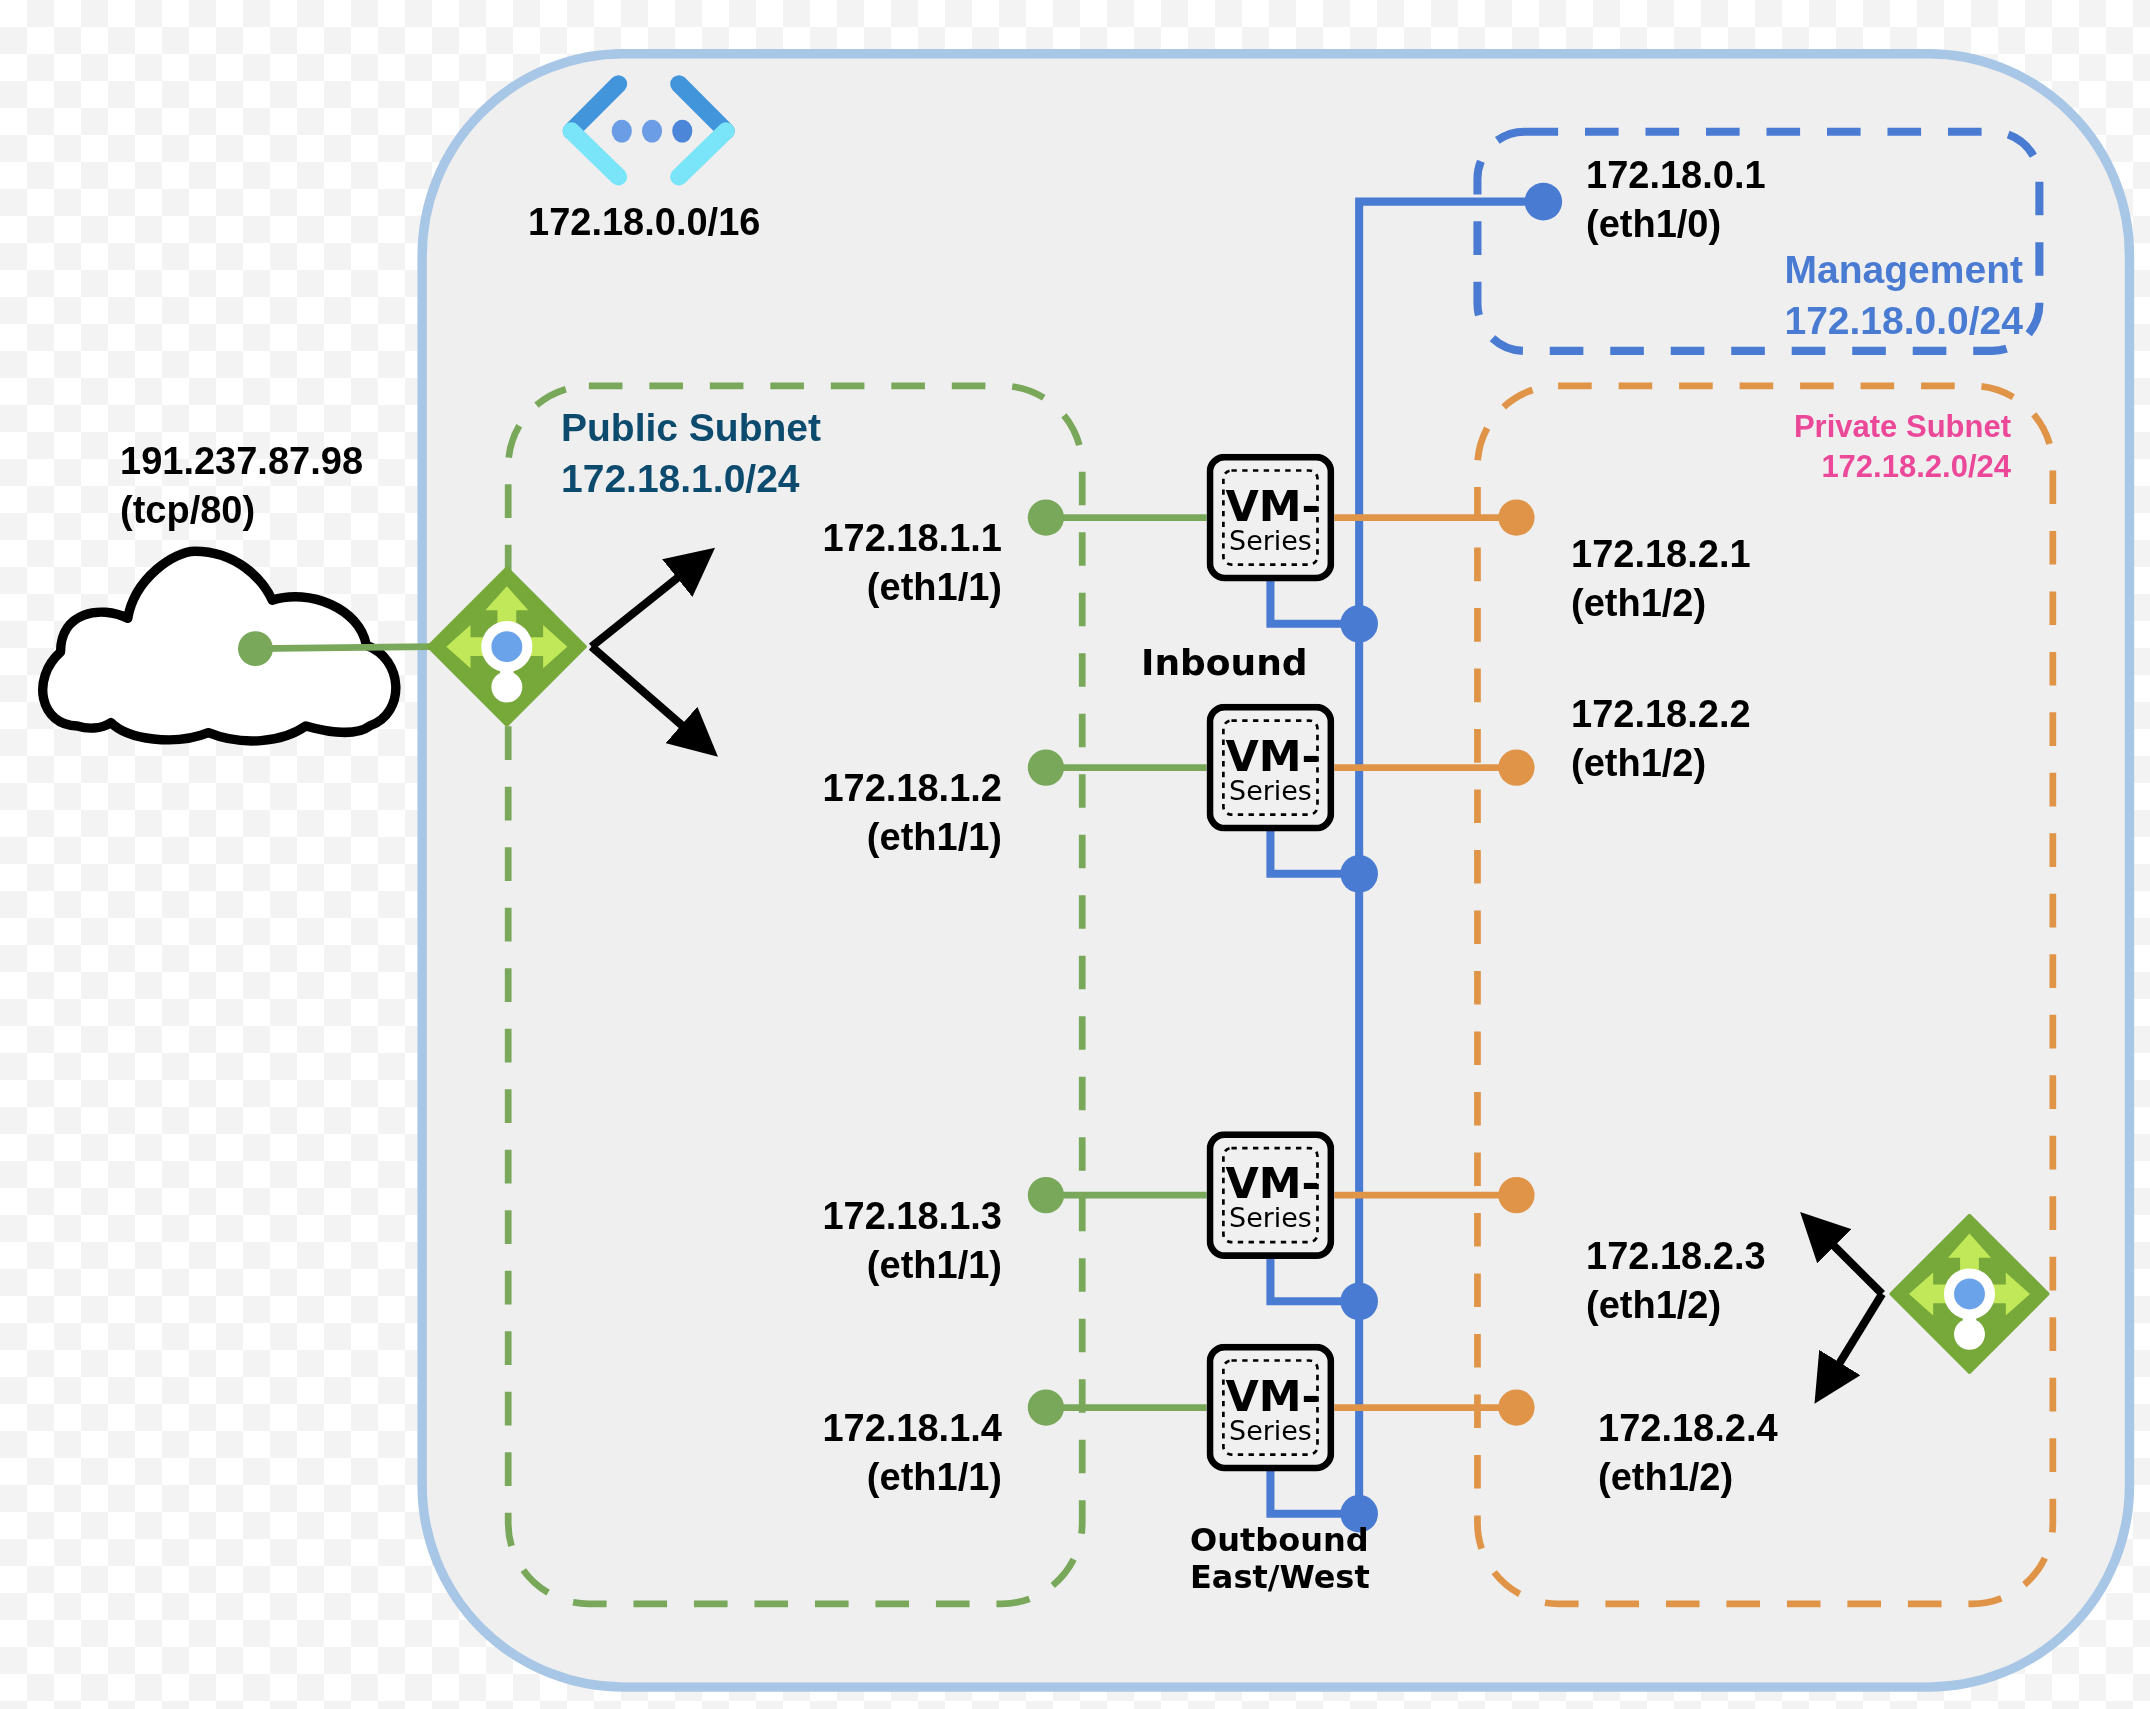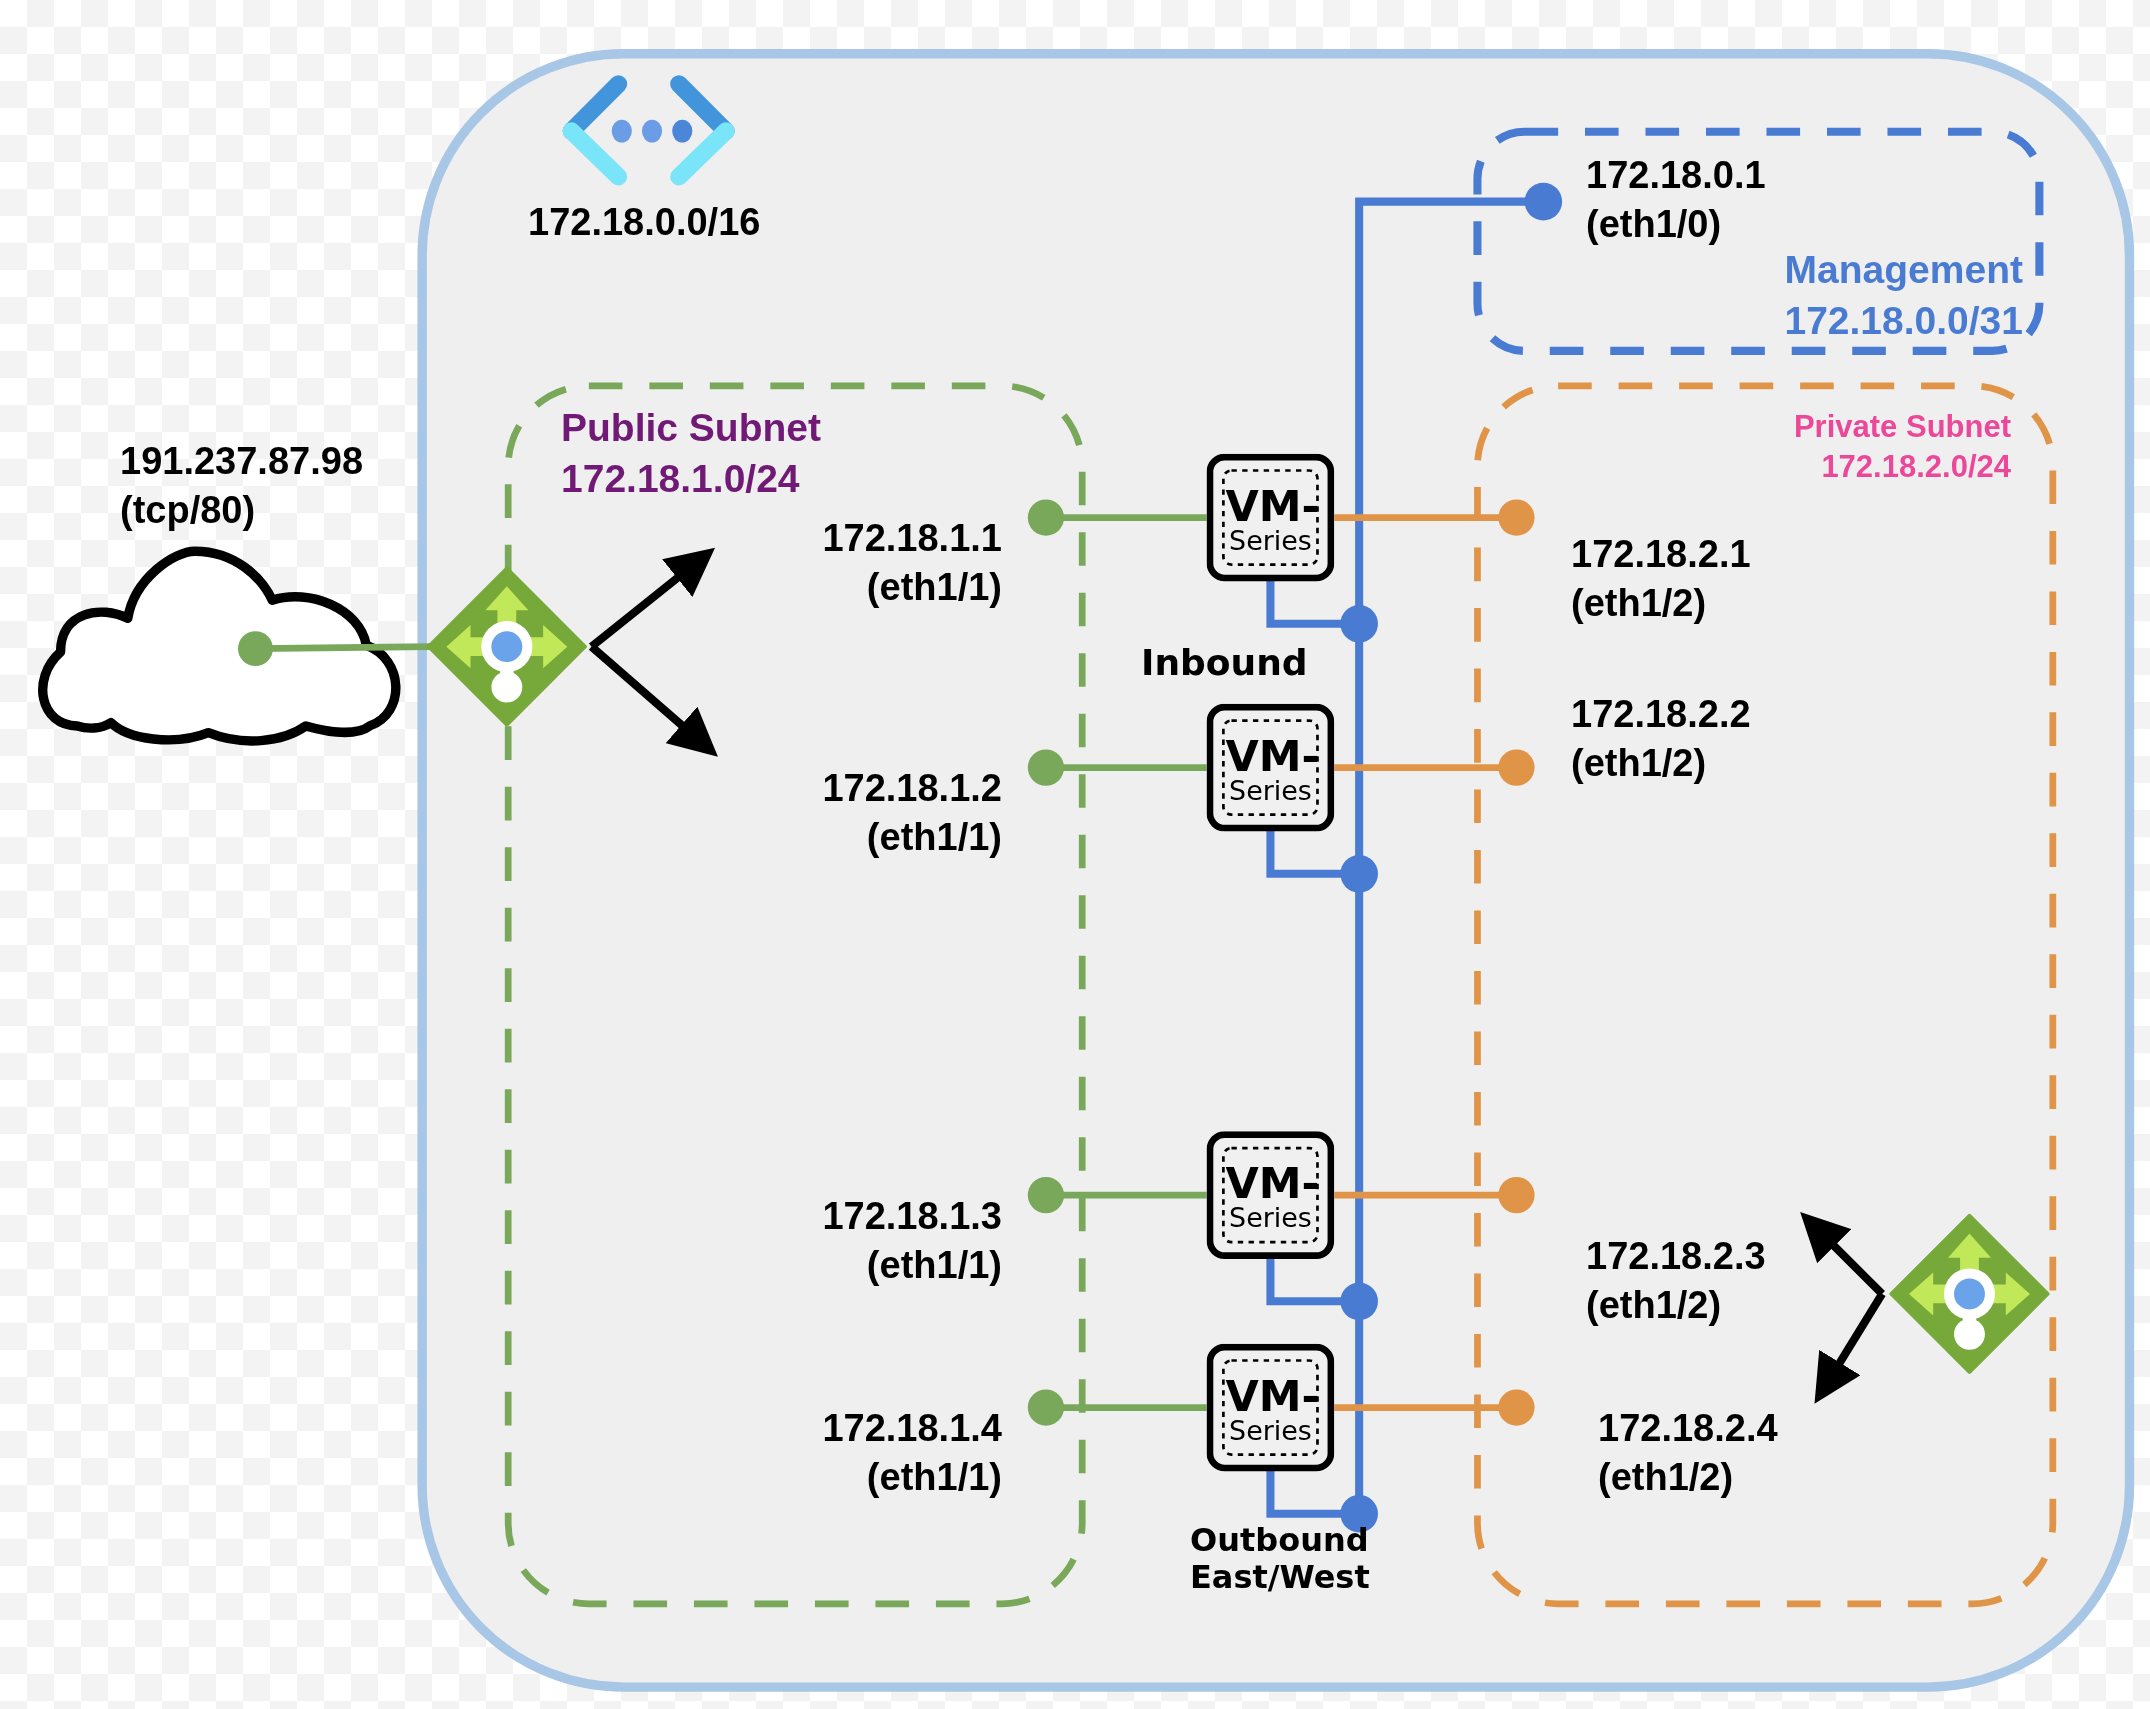--- a/index.html
+++ b/index.html
@@ -13,21 +13,21 @@
         linear-gradient(-45deg, transparent 75%, #f3f3f3 75%);
       background-size: 54px 54px;
       background-position: 0 0, 0 27px, 27px -27px, -27px 0;
       font-family: "Liberation Sans", sans-serif;
       position: relative;
     }
     svg#diagram { position: absolute; left: 0; top: 0; }
     .lbl { position: absolute; font-family: "Liberation Sans", sans-serif; font-weight: bold; color: #000; line-height: 1.3; white-space: nowrap; }
     .black { font-size: 38px; }
     .right { text-align: right; }
-    .green { color: #701a75; font-size: 39px; }
+    .green { color: #0c4a6e; font-size: 39px; }
     .orange { color: #ec4899; font-size: 31px; }
     .blue { color: #4a7bd3; font-size: 39px; }
     .flow { font-family: "DejaVu Sans", sans-serif; font-size: 36px; font-weight: bold; position: absolute; line-height: 1.15; }
   </style>
 </head>
 <body>
 
 <svg id="diagram" width="2151" height="1710" viewBox="0 0 3200 2544" xmlns="http://www.w3.org/2000/svg">
   <defs>
     <marker id="arrowhead" markerWidth="6" markerHeight="6" refX="4" refY="3" orient="auto" markerUnits="strokeWidth">
@@ -149,21 +149,21 @@
 <div class="lbl green" style="left:561px; top:403px;">
   <div>Public Subnet</div>
   <div>172.18.1.0/24</div>
 </div>
 <div class="lbl orange right" style="right:140px; top:407px;">
   <div>Private Subnet</div>
   <div>172.18.2.0/24</div>
 </div>
 <div class="lbl blue right" style="right:128px; top:245px;">
   <div>Management</div>
-  <div>172.18.0.0/31</div>
+  <div>172.18.0.0/24</div>
 </div>
 
 <div class="lbl black" style="left:1586px; top:151px;">
   <div>172.18.0.1</div>
   <div>(eth1/0)</div>
 </div>
 
 <div class="flow" style="left:1141px; top:642px;">Inbound</div>
 <div class="flow" style="left:1190px; top:1522px; font-size:32px; ">
   <div>Outbound</div>

